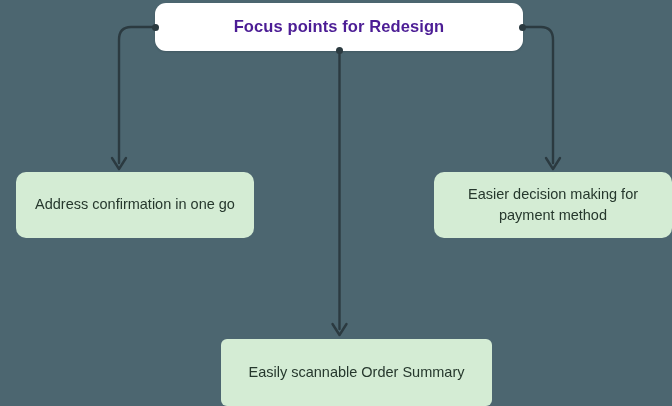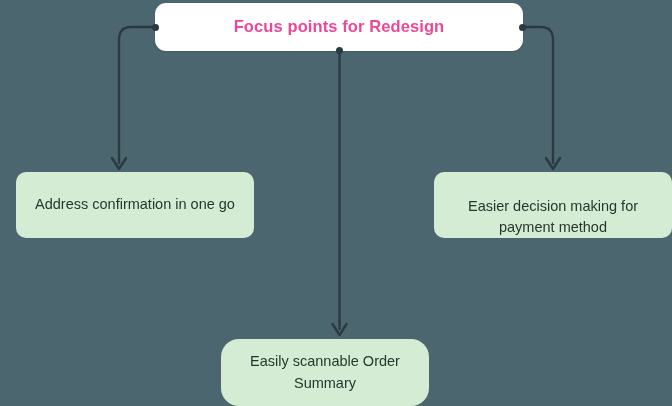--- a/index.html
+++ b/index.html
@@ -35,21 +35,21 @@
   }
   .node-root {
     left: 155px;
     top: 3px;
     width: 368px;
     height: 48px;
     background: #ffffff;
     border-radius: 11px;
     font-size: 16.5px;
     font-weight: bold;
-    color: #ec4899;
+    color: #4c1d95;
     letter-spacing: 0.1px;
     box-shadow: 0 1px 2px rgba(20,35,40,0.18);
   }
   .node-leaf {
     background: #d4ecd4;
     font-size: 14.5px;
     font-weight: normal;
     color: #26382d;
     padding: 0 16px;
   }
@@ -59,28 +59,28 @@
     width: 238px;
     height: 66px;
     border-radius: 10px;
   }
   .node-right {
     left: 434px;
     top: 172px;
     width: 238px;
     height: 66px;
     border-radius: 10px;
-    align-items: flex-end;
   }
   .node-bottom {
     left: 221px;
     top: 339px;
-    width: 208px;
+    width: 271px;
     height: 67px;
-    border-radius: 18px;
+    border-radius: 6px;
+    text-align: right;
   }
   .node-label {
     display: block;
     white-space: pre-line;
   }
   .port {
     position: absolute;
     width: 7px;
     height: 7px;
     border-radius: 50%;

